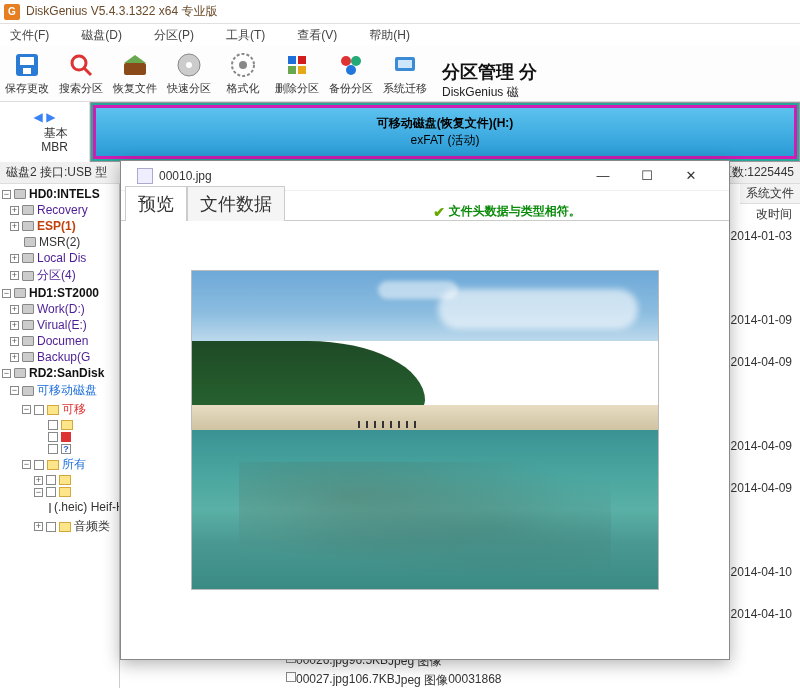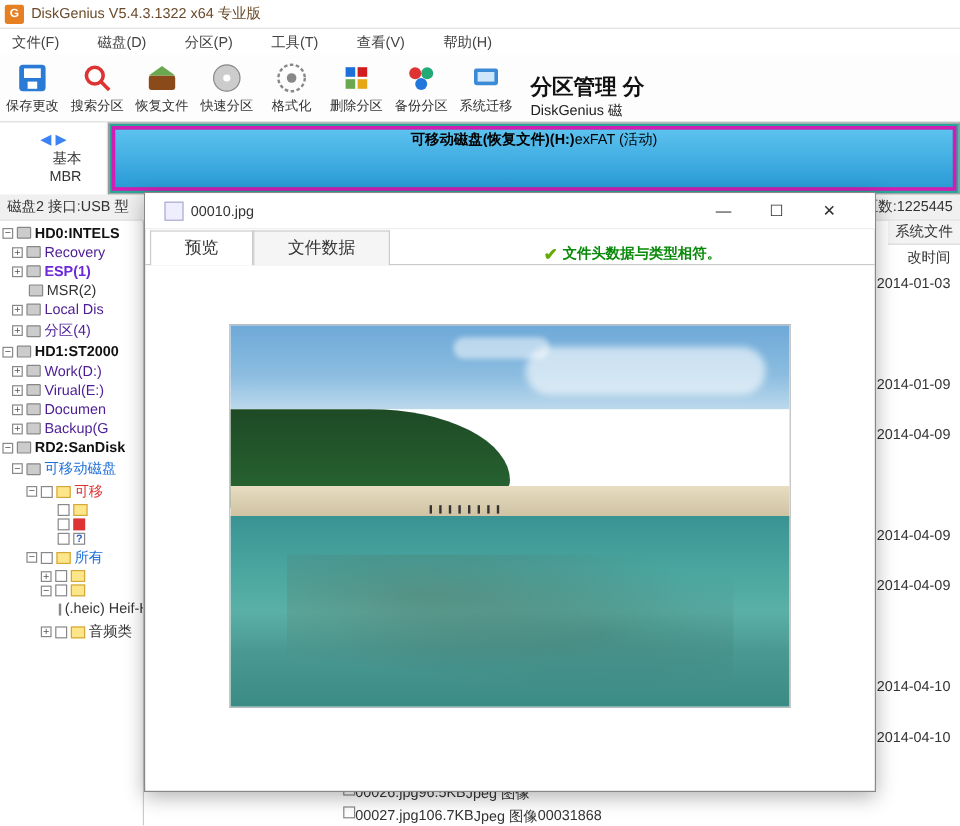--- a/index.html
+++ b/index.html
@@ -23,54 +23,54 @@
 .brand-right { flex:1; padding-left:10px;margin-top:14px; }
 .brand-right .t1 { font-size:18px; font-weight:bold; color:#111;}
 .brand-right .t2 { font-size:12px; color:#222;}
 
 
 .diskarea { display:flex; height:60px; }
 .diskarea .left { width:90px; display:flex; flex-direction:column; align-items:center; justify-content:center; border-right:1px solid #ddd; gap:2px;}
 .diskarea .left .arrows { color:#3b82f6; font-size:12px;}
 .diskarea .left .lbl { font-size:11px; color:#333; text-align:right; line-height:1.2;margin-left:20px;}
 .diskarea .right { flex:1; background:linear-gradient(#2aa59a,#2aa59a); border:1px solid #999; position:relative;}
-.diskbar { position:absolute; left:2px; right:2px; top:2px; bottom:2px; border:3px solid #d11db3; background:linear-gradient(#5cc2ef,#2a9bd6); display:flex; flex-direction:row; justify-content:center; color:#000;}
+.diskbar { position:absolute; left:2px; right:2px; top:2px; bottom:2px; border:3px solid #d11db3; background:linear-gradient(#5cc2ef,#2a9bd6); display:flex; flex-direction:column; align-items:center; justify-content:center; color:#000;}
 
 
 .infoline { height:22px; background:#f0f0f0; display:flex; align-items:center; justify-content:space-between; padding:0 6px; color:#333; border-bottom:1px solid #ddd;}
 
 
 .mainsplit { display:flex; height: calc(688px - 24px - 22px - 56px - 60px - 22px); }
 .treepane { width:120px; border-right:1px solid #ccc; overflow:hidden; background:#fff; padding:2px 0;}
 .treepane .node { display:flex; align-items:center; gap:3px; padding:1px 2px; white-space:nowrap; font-size:11px; color:#333;}
 .treepane .indent1 { padding-left:10px;} .treepane .indent2 { padding-left:22px;} .treepane .indent3 { padding-left:34px;} .treepane .indent4 { padding-left:46px;}
 .plusminus { width:9px; height:9px; border:1px solid #888; display:inline-flex; align-items:center; justify-content:center; font-size:9px; line-height:1; color:#555; background:#fff;}
 .diskicon { width:12px; height:10px; background:#ccc; border:1px solid #888; border-radius:1px;}
 .folder { width:12px; height:10px; background:#fde68a; border:1px solid #d4a83a;}
 .chk { width:10px; height:10px; border:1px solid #888; background:#fff;}
-.brown { color:#4c1d95;} .blue { color:#6d28d9; font-weight:bold;} .bold { font-weight:bold; color:#111;}
+.brown { color:#4c1d95;} .blue { color:#c2410c; font-weight:bold;} .bold { font-weight:bold; color:#111;}
 .red-sq { width:10px;height:10px;background:#d33;}
 .q-sq { width:10px;height:10px;border:1px solid #888;display:inline-flex;align-items:center;justify-content:center;color:#2a5fd0;font-weight:bold;font-size:9px;}
 
 .listpane { flex:1; background:#fff; overflow:hidden; position:relative;}
 .colhdr { position:absolute; top:0; right:0; height:20px; background:#f3f3f3; border-bottom:1px solid #ddd; display:flex; align-items:center; padding:0 6px; gap:24px; color:#333;}
 .dates { position:absolute; top:24px; right:8px; display:flex; flex-direction:column; gap:2px; color:#333;}
 .dates div { height:16px; line-height:16px;}
 .datesgap { height:14px;}
 .bottomrows { position:absolute; left:160px; bottom:0; right:0; height:36px; background:#fff; }
 .bottomrows .row { display:flex; padding:1px 6px; color:#333; font-size:11px;}
 
 
 .popup { position:absolute; left:120px; top:160px; width:610px; height:500px; background:#fff; border:1px solid #888; box-shadow:0 4px 16px rgba(0,0,0,.3);}
 .popup .ptitle { height:30px; background:#fff; display:flex; align-items:center; padding:0 16px; border-bottom:1px solid #eee;}
 .popup .ptitle .pic { width:16px;height:16px; border:1px solid #aac; background:#eef; margin-right:6px;}
 .popup .ptitle .txt { flex:1; color:#333;}
 .popup .ptitle .wbtn { width:44px; height:28px; display:flex; align-items:center; justify-content:center; color:#333; font-size:13px;}
 .popup .tabs { height:30px; display:flex; align-items:flex-end; border-bottom:1px solid #ccc; padding-left:4px; gap:0;}
-.popup .tabs .tab { padding:5px 28px; border:1px solid #ccc; border-bottom:none; background:#f5f5f5; font-size:14px; color:#333; position:relative; top:1px;margin-top:39px;}
+.popup .tabs .tab { padding:5px 12px; border:1px solid #ccc; border-bottom:none; background:#f5f5f5; font-size:18px; color:#333; position:relative; top:1px;margin-top:39px;}
 .popup .tabs .tab.active { background:#fff; font-weight:normal;}
 .popup .tabs .status { flex:1; display:flex; align-items:center; justify-content:center; gap:4px; color:#0a8a0a; font-weight:bold;}
 .popup .tabs .status .chk2 { color:#6a0; font-size:14px;}
 .popup .imgwrap { position:absolute; top:70px; left:70px; right:70px; bottom:30px; display:flex; align-items:center; justify-content:center;}
 .popup .imgwrap .photo { width:470px; height:320px; border:1px solid #bbb; position:relative; overflow:hidden;}
 .photo .sky { position:absolute; inset:0 0 78% 0; background:linear-gradient(#6ea9d8 0%,#8cbde0 60%,#bcd9ec 100%);}
 .photo .cloud { position:absolute; top:18px; right:20px; width:200px; height:40px; background:rgba(255,255,255,.6); border-radius:20px; filter:blur(3px);}
 .photo .cloud2 { position:absolute; top:10px; right:200px; width:80px; height:18px; background:rgba(255,255,255,.5); border-radius:12px; filter:blur(2px);}
 .photo .trees { position:absolute; top:22%; left:0; width:50%; height:28%; background:linear-gradient(#1e4a25,#2a6a34); border-radius:0 60% 40% 20% / 0 80% 40% 10%;}
 .photo .beach { position:absolute; top:42%; left:0; right:0; height:8%; background:linear-gradient(#e8dcc2,#cfc3a3);}

